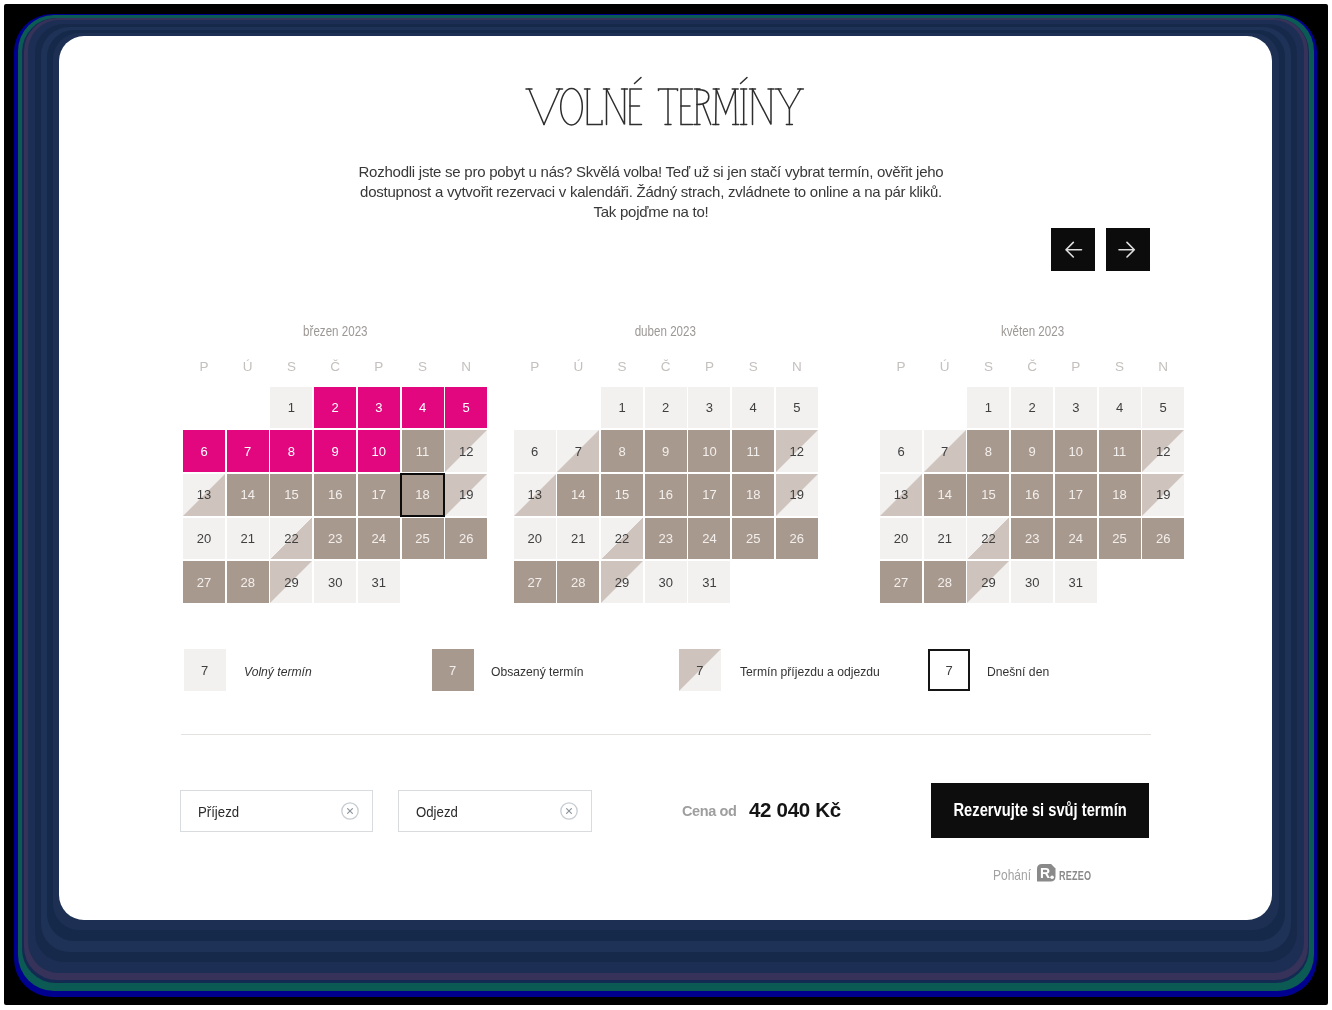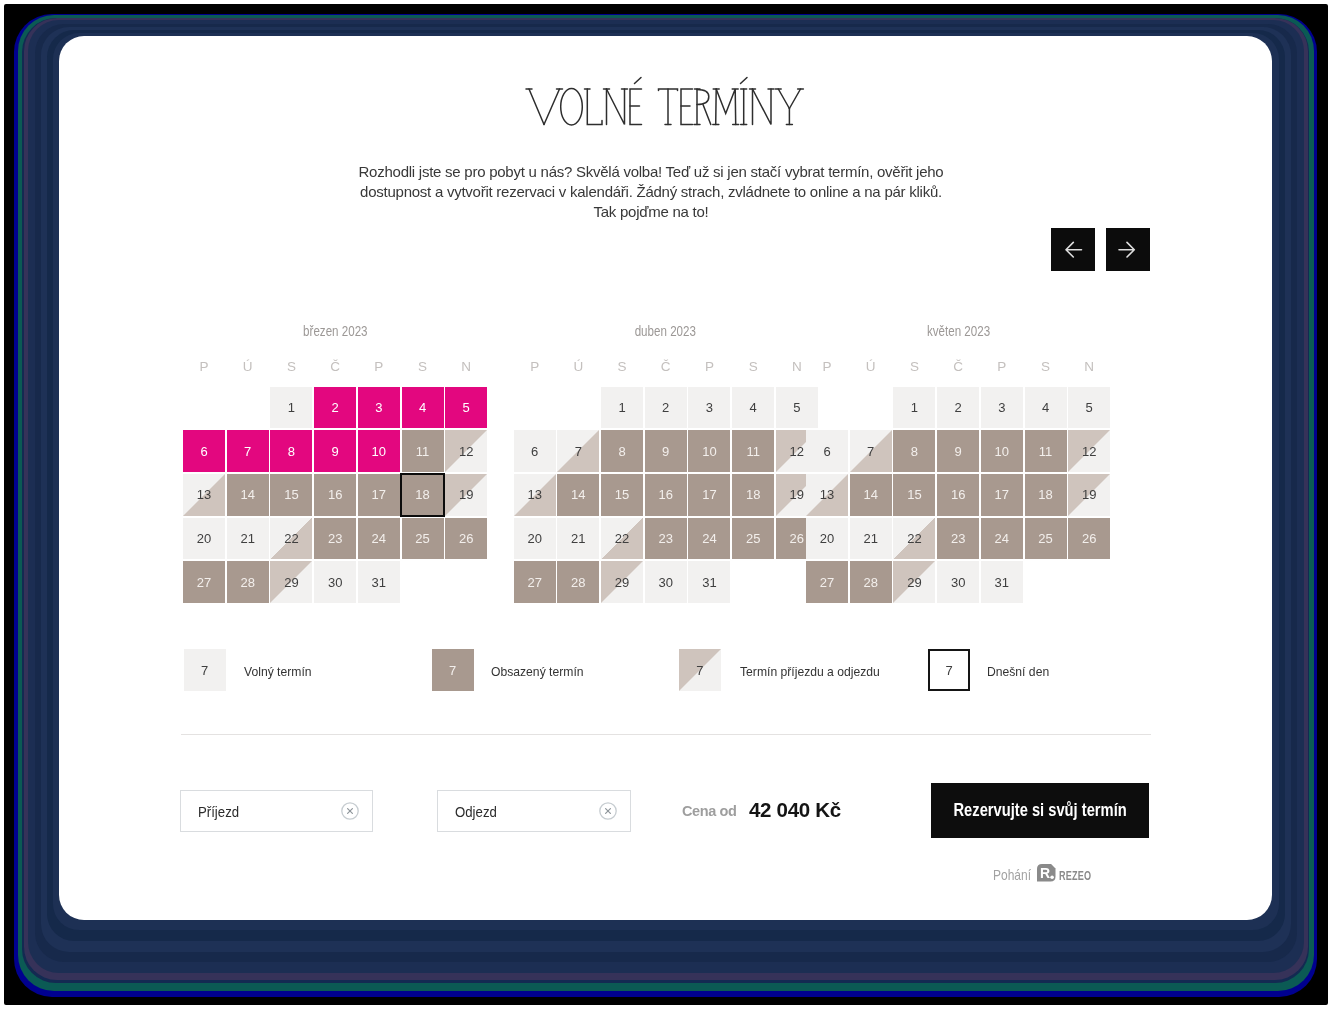--- a/index.html
+++ b/index.html
@@ -255,21 +255,21 @@
 
 <div class="cell occ" style="left:43.7px;top:243.4px;">28</div>
 
 <div class="cell dep" style="left:87.4px;top:243.4px;">29</div>
 
 <div class="cell free" style="left:131.1px;top:243.4px;">30</div>
 
 <div class="cell free" style="left:174.8px;top:243.4px;">31</div>
 </div>
 
-<div class="abs" style="left:806px;top:318px;width:304.3px;height:290px;">
+<div class="abs" style="left:880px;top:318px;width:304.3px;height:290px;">
 
 <div class="mlabel"><span>květen 2023</span></div>
 
 <div>
 <span class="hdr" style="left:0.0px;">P</span>
       <span class="hdr" style="left:43.7px;">Ú</span>
       <span class="hdr" style="left:87.4px;">S</span>
       <span class="hdr" style="left:131.1px;">Č</span>
       <span class="hdr" style="left:174.8px;">P</span>
       <span class="hdr" style="left:218.5px;">S</span>
@@ -336,21 +336,21 @@
 
 <div class="cell free" style="left:131.1px;top:243.4px;">30</div>
 
 <div class="cell free" style="left:174.8px;top:243.4px;">31</div>
 </div>
 
 <div>
 
 <div class="cell free" style="left:183.5px;top:649px;width:42px;height:42px;">7</div>
 
-<div class="abs leglabel" style="left:243.5px;top:663.5px;font-size:13.5px;color:#333;"><span>Volný termín</span></div>
+<div class="abs leglabel" style="left:243.5px;top:663.5px;font-size:13.5px;color:#333;font-style:italic;"><span>Volný termín</span></div>
 
 <div class="cell occ" style="left:431.6px;top:649px;width:42px;height:42px;">7</div>
 
 <div class="abs leglabel" style="left:491.0px;top:663.5px;font-size:13.5px;color:#333;"><span>Obsazený termín</span></div>
 
 <div class="cell dep" style="left:678.8px;top:649px;width:42px;height:42px;">7</div>
 
 <div class="abs leglabel" style="left:739.5px;top:663.5px;font-size:13.5px;color:#333;"><span>Termín příjezdu a odjezdu</span></div>
 
 <div class="cell free" style="left:928.0px;top:649px;width:42px;height:42px;border:2px solid #151515;background:#fff;">7</div>
@@ -363,21 +363,21 @@
 <div class="abs" style="left:180px;top:789.5px;width:192.5px;height:42px;border:1px solid #d9dcdf;background:#fff;">
 
 <div class="abs" style="left:17px;top:12px;font-size:15px;color:#2b2b2b;"><span style="display:inline-block;transform:scaleX(0.88);transform-origin:0 50%;">Příjezd</span></div>
 
 <div class="abs" style="left:159.5px;top:11.5px;"><svg width="18" height="18" viewBox="0 0 18 18" fill="none">
         <circle cx="9" cy="9" r="8.2" stroke="#c7cdd1" stroke-width="1.3"></circle>
         <path d="M6.6 6.6 L11.4 11.4 M11.4 6.6 L6.6 11.4" stroke="#8f969b" stroke-width="1.2" stroke-linecap="round"></path>
       </svg></div>
 </div>
 
-<div class="abs" style="left:437px;top:789.5px;width:193.5px;height:42px;border:1px solid #d9dcdf;background:#fff;">
+<div class="abs" style="left:398px;top:789.5px;width:193.5px;height:42px;border:1px solid #d9dcdf;background:#fff;">
 
 <div class="abs" style="left:17px;top:12px;font-size:15px;color:#2b2b2b;"><span style="display:inline-block;transform:scaleX(0.88);transform-origin:0 50%;">Odjezd</span></div>
 
 <div class="abs" style="left:160.5px;top:11.5px;"><svg width="18" height="18" viewBox="0 0 18 18" fill="none">
         <circle cx="9" cy="9" r="8.2" stroke="#c7cdd1" stroke-width="1.3"></circle>
         <path d="M6.6 6.6 L11.4 11.4 M11.4 6.6 L6.6 11.4" stroke="#8f969b" stroke-width="1.2" stroke-linecap="round"></path>
       </svg></div>
 </div>
 
 <div class="abs" style="left:682px;top:803px;font-size:14.5px;font-weight:bold;color:#9e9e9e;letter-spacing:-0.4px;">Cena od</div>

